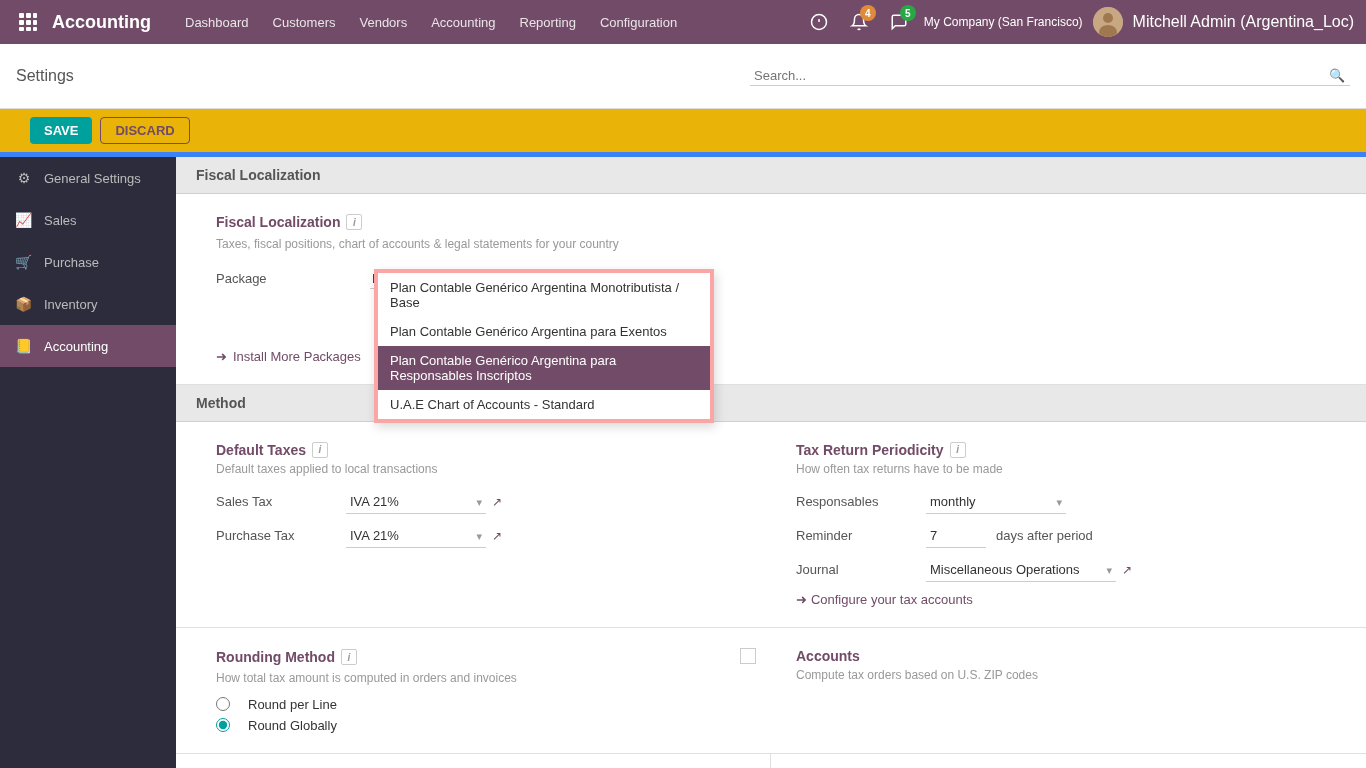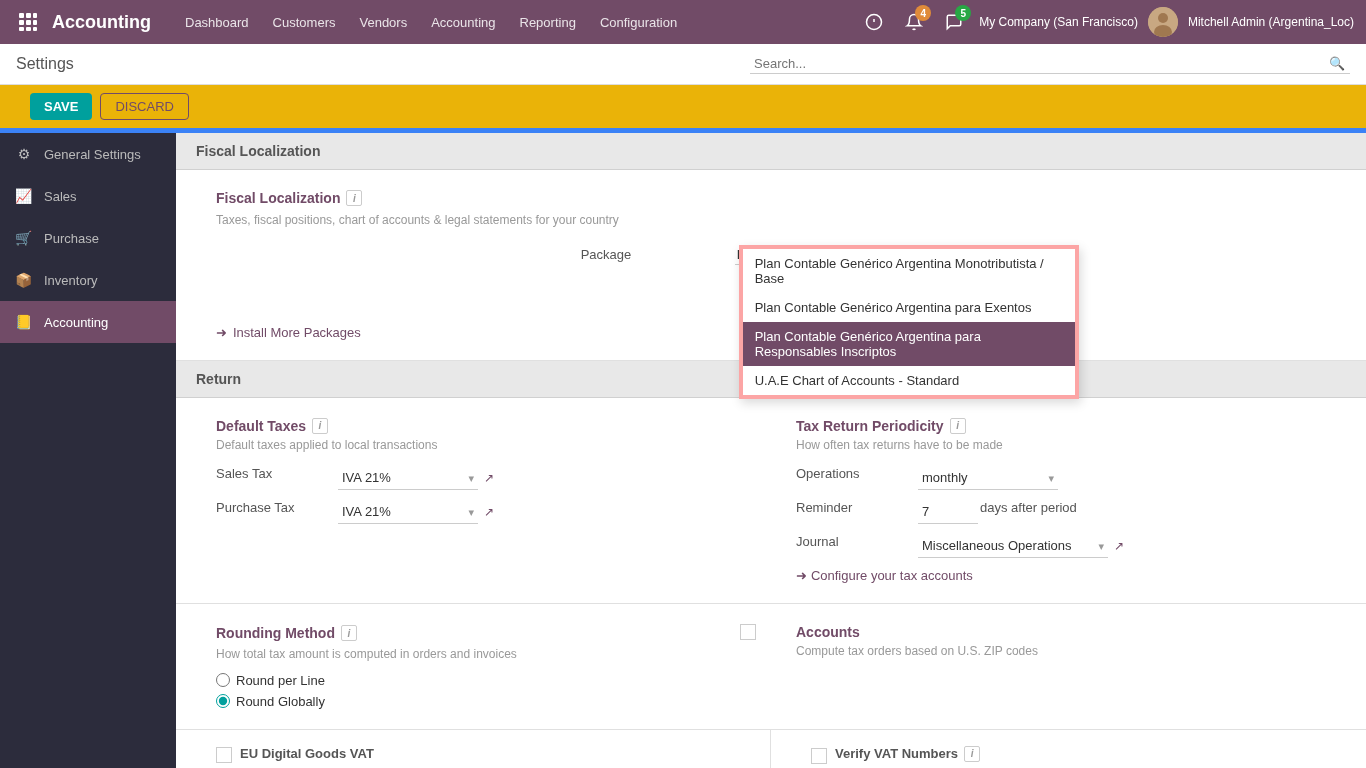--- a/index.html
+++ b/index.html
@@ -48,27 +48,27 @@
     }
     .badge-green { background: #28a745; }
     .topnav-company {
       color: white; font-size: 12px; cursor: pointer;
     }
     .topnav-avatar {
       width: 30px; height: 30px; border-radius: 50%;
       background: #c8a882; display: flex; align-items: center; justify-content: center;
       color: white; font-size: 11px; cursor: pointer; overflow: hidden;
     }
-    .topnav-user { color: white; font-size: 12px; cursor: pointer; text-align: right; }
+    .topnav-user { color: white; font-size: 16px; cursor: pointer; text-align: right; }
 
     
     .subheader {
       background: white;
       border-bottom: 1px solid #ddd;
-      padding: 10px 16px;
+      padding: 22px 16px;
       display: flex;
       align-items: center;
       gap: 1px;
     }
     .subheader-title { font-size: 16px; font-weight: 500; color: #555; flex: 1; }
     .search-wrapper {
       flex: 1; max-width: 600px; margin: 0 auto;
       display: flex; align-items: center;
       border-bottom: 1px solid #ccc;
       padding: 2px 4px;
@@ -86,21 +86,21 @@
       display: flex;
       gap: 8px;
       border-bottom: 5px solid #3b82f6;
     }
     .btn-save {
       background: #00A09D; color: white; border: none;
       padding: 5px 14px; border-radius: 4px; cursor: pointer; font-size: 13px; font-weight: 600;
     }
     .btn-discard {
       background: transparent; color: #714B67; border: 1px solid #714B67;
-      padding: 5px 14px; border-radius: 4px; cursor: pointer; font-size: 13px; font-weight: 400;
+      padding: 5px 14px; border-radius: 4px; cursor: pointer; font-size: 13px; font-weight: 700;
     }
 
     
     .main-layout {
       display: flex;
       height: calc(768px - 44px - 44px - 38px);
       overflow: hidden;
     }
 
     
@@ -148,21 +148,21 @@
     }
 
     
     .fiscal-header {
       display: flex; align-items: center; gap: 6px;
       font-size: 14px; font-weight: 600; color: #714B67; margin-bottom: 6px;
     }
     .fiscal-desc { font-size: 12px; color: #999; line-height: 1.4; margin-bottom: 16px; }
 
     .field-row {
-      display: flex; align-items: center; gap: 24px; margin-bottom: 12px; justify-content: center;
+      display: flex; align-items: center; gap: 24px; margin-bottom: 12px;
     }
     .field-label { width: 130px; color: #555; font-size: 13px; }
     .field-value { color: #333; font-size: 13px; }
 
     .install-more {
       display: flex; align-items: center; gap: 6px;
       color: #714B67; font-size: 13px; font-weight: 500; cursor: pointer;
     }
     .install-more .arrow { color: #714B67; }
 
@@ -193,21 +193,21 @@
       padding: 20px 30px 20px 40px;
       background: white;
       border-bottom: 1px solid #e0e0e0;
     }
     .tax-group-title {
       font-size: 14px; font-weight: 600; color: #714B67; margin-bottom: 4px;
       display: flex; align-items: center; gap: 6px;
     }
     .tax-group-desc { font-size: 12px; color: #999; margin-bottom: 14px; }
 
-    .form-row { display: flex; align-items: flex-start; gap: 2px; margin-bottom: 10px; }
+    .form-row { display: flex; align-items: center; gap: 10px; margin-bottom: 10px; }
     .form-label { width: 120px; font-size: 13px; color: #555; }
     .form-select-wrapper {
       display: flex; align-items: center; gap: 6px;
     }
     .form-select {
       border: none; border-bottom: 1px solid #ccc;
       padding: 4px 24px 4px 4px;
       font-size: 13px; color: #333;
       background: white;
       cursor: pointer;
@@ -250,21 +250,21 @@
     }
     .option-title {
       font-size: 14px; font-weight: 700; color: #714B67; margin-bottom: 4px;
       display: flex; align-items: center; gap: 6px;
     }
     .option-title-right {
       font-size: 14px; font-weight: 600; color: #714B67; margin-bottom: 4px;
     }
     .option-desc { font-size: 12px; color: #999; margin-bottom: 12px; }
     .radio-group { display: flex; flex-direction: column; gap: 6px; }
-    .radio-item { display: flex; align-items: center; gap: 6px; font-size: 13px; cursor: pointer; }
+    .radio-item { display: flex; align-items: center; gap: 18px; font-size: 13px; cursor: pointer; }
     .radio-input { accent-color: #00A09D; width: 14px; height: 14px; }
     .section-checkbox {
       width: 16px; height: 16px; border: 1px solid #ccc; background: white;
       display: inline-flex; align-items: center; justify-content: center;
     }
 
     
     .vat-grid {
       display: grid;
       grid-template-columns: 1fr 1fr;
@@ -407,21 +407,21 @@
           </div>
         </div>
       </div>
 
       <div class="install-more" style="margin-top: 60px;">
         <span class="arrow">➜</span>
         <span>Install More Packages</span>
       </div>
     </div>
 
-    <div class="section-header">Return</div>
+    <div class="section-header">Method</div>
 
     <div class="taxes-grid">
 
       <div>
         <div class="tax-group-title">
           <span>Default Taxes</span>
           <span class="info-icon">i</span>
         </div>
         <div class="tax-group-desc">Default taxes applied to local transactions</div>
 
@@ -451,21 +451,21 @@
       </div>
 
       <div>
         <div class="tax-group-title">
           <span>Tax Return Periodicity</span>
           <span class="info-icon">i</span>
         </div>
         <div class="tax-group-desc">How often tax returns have to be made</div>
 
         <div class="form-row">
-          <div class="form-label">Operations</div>
+          <div class="form-label">Responsables</div>
           <div class="select-wrapper">
             <select class="form-select">
               <option>monthly</option>
             </select>
           </div>
         </div>
 
         <div class="form-row">
           <div class="form-label">Reminder</div>
           <input class="form-input" type="text" value="7" style="">

